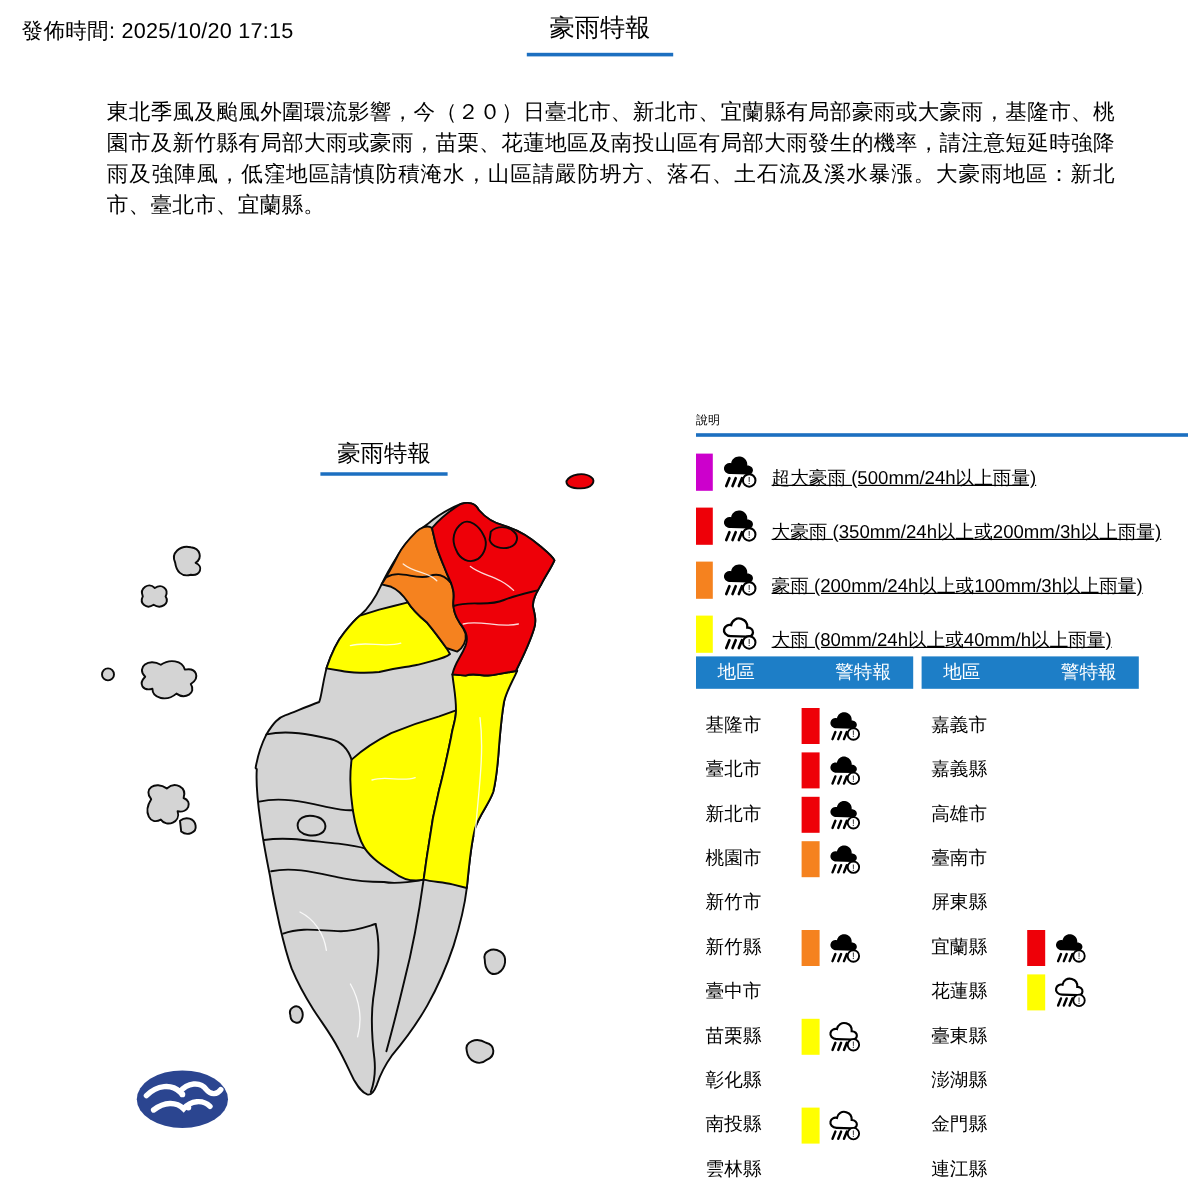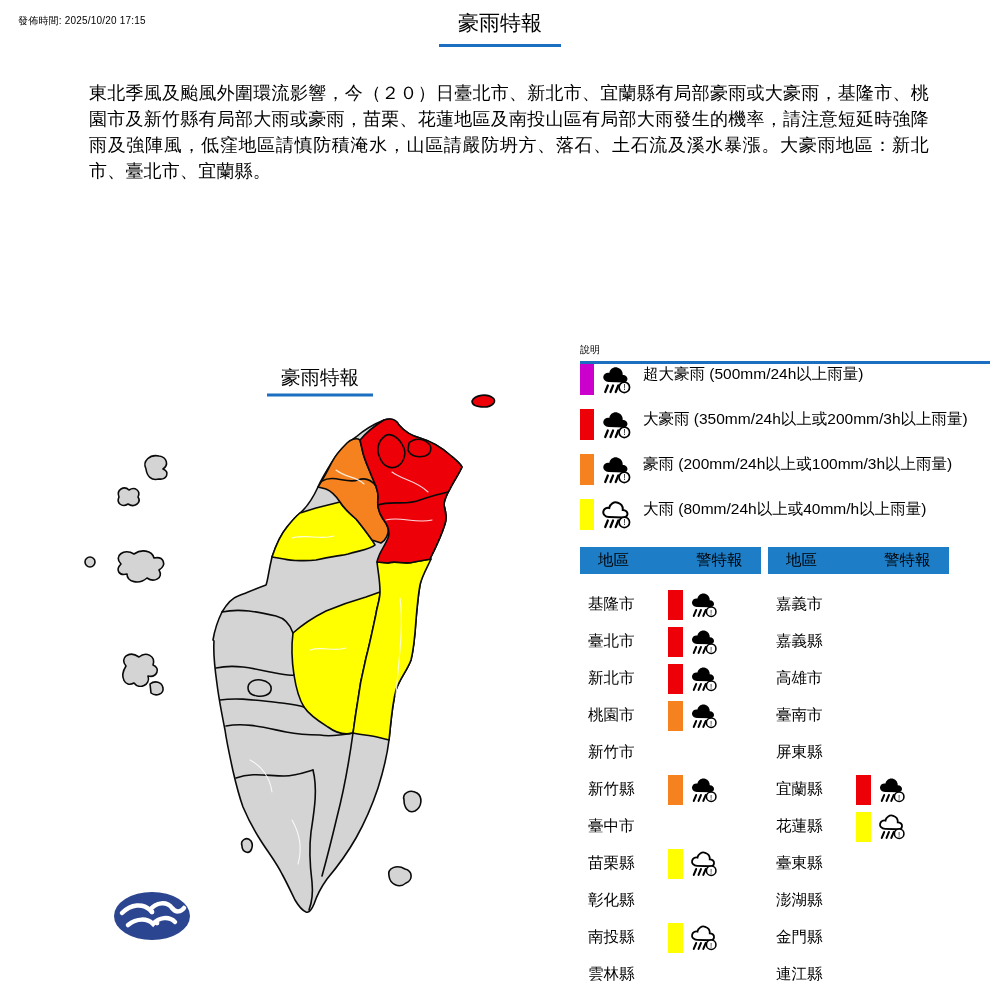--- a/index.html
+++ b/index.html
@@ -4,48 +4,48 @@
 <style>
   :root{
     --blue:#1d7ec7; --underline:#1c6fc0;
     --magenta:#cc00cc; --red:#ee0008; --orange:#f5821f; --yellow:#ffff00;
     --map-gray:#d4d4d4; --logo-navy:#2b4590; --ink:#000000;
   }
   *{margin:0;padding:0;box-sizing:border-box;}
   html,body{width:1000px;height:1000px;background:#fff;overflow:hidden;}
   body{font-family:"Liberation Sans","DejaVu Sans",sans-serif;color:var(--ink);position:relative;}
 
-  .publish{position:absolute;left:18px;top:14px;font-size:10px;letter-spacing:.2px;}
+  .publish{position:absolute;left:18px;top:14px;font-size:18px;letter-spacing:.2px;}
   .title-wrap{position:absolute;left:0;top:9px;width:100%;text-align:center;}
   .page-title{display:inline-block;font-size:21px;padding:0 19px 7px;border-bottom:3px solid var(--underline);}
 
   .bulletin{position:absolute;left:89px;top:80px;width:840px;font-size:18px;line-height:26px;
             text-align:justify;letter-spacing:.2px;}
 
   .map-svg{position:absolute;left:60px;top:345px;width:500px;height:655px;}
   .map-svg .coast{fill:var(--map-gray);stroke:#0a0a0a;stroke-width:1.6;stroke-linejoin:round;}
   .map-svg .m-red{fill:var(--red);stroke:#0a0a0a;stroke-width:1.6;stroke-linejoin:round;}
   .map-svg .m-orange{fill:var(--orange);stroke:#0a0a0a;stroke-width:1.6;stroke-linejoin:round;}
   .map-svg .m-yellow{fill:var(--yellow);stroke:#0a0a0a;stroke-width:1.6;stroke-linejoin:round;}
   .map-svg .bline{fill:none;stroke:#0a0a0a;stroke-width:1.6;stroke-linejoin:round;stroke-linecap:round;}
   .map-svg .wline{fill:none;stroke:#ffffff;stroke-width:1.1;opacity:.85;stroke-linecap:round;}
   .map-svg .map-label{font-size:19.5px;fill:#000;}
 
   .legend{position:absolute;left:580px;top:343px;width:410px;}
   .legend-title{font-size:10px;padding-bottom:4px;border-bottom:3px solid var(--underline);}
-  .legend-item{display:flex;align-items:flex-start;height:45px;}
+  .legend-item{display:flex;align-items:flex-end;height:45px;text-decoration:underline;}
   .lg-swatch{width:14px;height:31px;flex:0 0 14px;}
   .sev-magenta{background:var(--magenta);} .sev-red{background:var(--red);}
   .sev-orange{background:var(--orange);} .sev-yellow{background:var(--yellow);}
   .cloud-icon{width:34px;height:32px;margin-left:6px;flex:0 0 34px;}
   .legend-item .lbl{margin-left:9px;font-size:15.5px;}
 
   .wtable{position:absolute;top:547px;width:181px;}
   .wtable.left{left:580px;} .wtable.right{left:768px;}
-  .thead{display:flex;align-items:center;height:27px;background:var(--blue);color:#000000;font-size:15.5px;}
+  .thead{display:flex;align-items:center;height:27px;background:var(--blue);color:#ffffff;font-size:15.5px;}
   .th-r{width:72px;padding-left:18px;} .th-w{padding-left:8px;margin-left:36px;}
   .tbody{margin-top:12px;}
   .trow{height:37px;display:flex;align-items:center;}
   .rname{width:88px;padding-left:8px;font-size:15.5px;}
   .rwarn{display:flex;align-items:center;}
   .swatch{width:15px;height:30px;display:inline-block;}
   .rwarn .cloud-icon{width:31px;height:30px;flex:0 0 31px;}
 </style>
 </head>
 <body>

